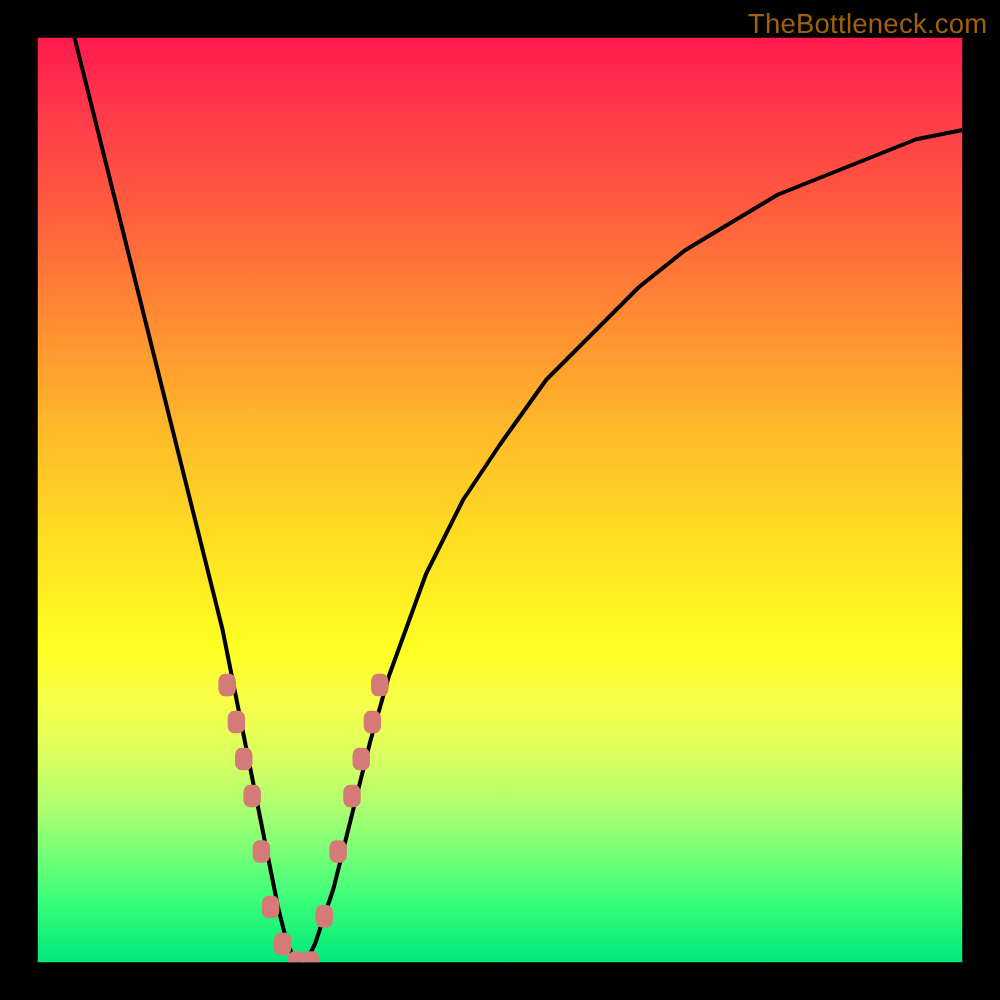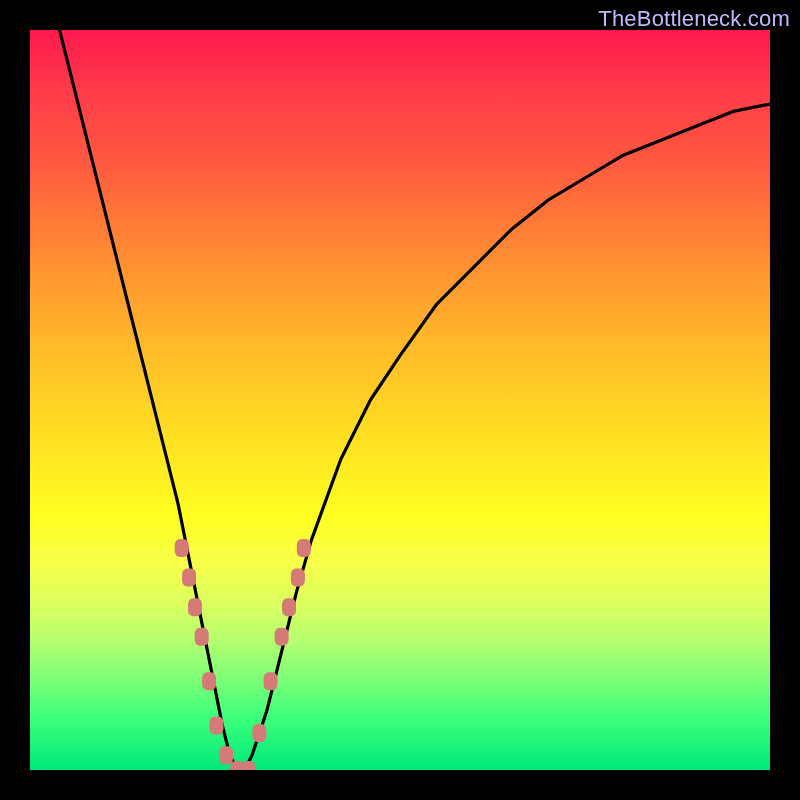--- a/index.html
+++ b/index.html
@@ -46,21 +46,21 @@
     );
   }
   .curve-svg {
     position: absolute;
     inset: 0;
   }
   .source-label {
     position: absolute;
     top: 6px;
     right: 10px;
-    color: #c4b5fd;
+    color: #a16207;
     font-size: 22px;
     letter-spacing: 0.2px;
   }
 </style>
 </head>
 <body>
 
 <div class="frame">
 
   <div class="plot-area">

